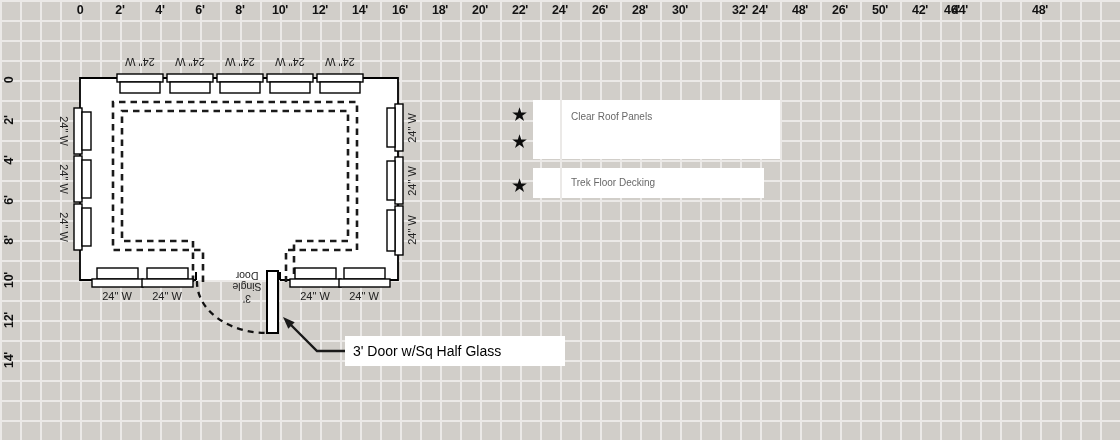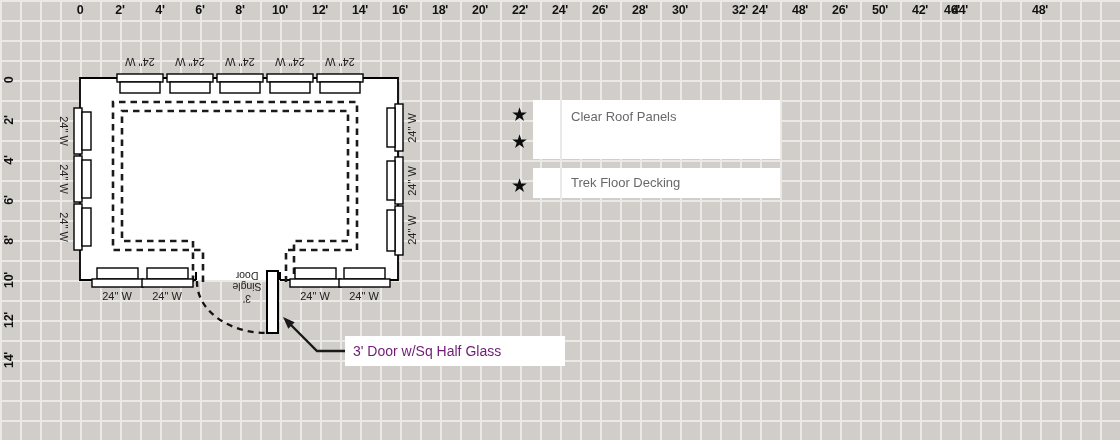--- a/index.html
+++ b/index.html
@@ -34,28 +34,28 @@
     position:absolute;left:226px;top:269px;width:42px;
     transform:rotate(180deg);
     text-align:center;font-size:10.5px;line-height:11.5px;color:#222;
   }
   .door-label span{display:block;}
   .whitebox{position:absolute;background:#fff;}
   .legend-star{
     position:absolute;left:511px;font-size:19px;line-height:19px;color:#0c0c0c;
   }
   .legend-text{
-    color:#686868;font-size:13px;
+    color:#686868;font-size:10px;
   }
   .legend-big{padding-left:9px;box-sizing:border-box;}
   .callout-box{
     position:absolute;left:345px;top:336px;width:220px;height:30px;
     background:#fff;display:flex;align-items:center;
     padding-left:8px;box-sizing:border-box;
-    color:#701a75;font-size:14px;
+    color:#000000;font-size:14px;
   }
 </style>
 </head>
 <body>
 
 <div id="stage">
 
   <div>
     <div class="ruler-label-top" style="left:60px">0</div>
     <div class="ruler-label-top" style="left:100px">2'</div>
@@ -220,21 +220,21 @@
     <div class="legend-star" style="top:132px">★</div>
     <div class="whitebox" style="left:533px;top:100px;width:27px;height:59px"></div>
     <div class="whitebox legend-big" style="left:562px;top:100px;width:218px;height:59px;padding-top:4px">
       <div class="legend-text" style="line-height:26px">Clear Roof Panels</div>
     </div>
   </div>
 
   <div>
     <div class="legend-star" style="top:176px">★</div>
     <div class="whitebox" style="left:533px;top:168px;width:27px;height:30px"></div>
-    <div class="whitebox legend-big" style="left:562px;top:168px;width:218px;height:30px">
+    <div class="whitebox legend-big" style="left:562px;top:168px;width:202px;height:30px">
       <div class="legend-text" style="line-height:30px">Trek Floor Decking</div>
     </div>
   </div>
 
   <div class="callout-box">
     <span>3' Door w/Sq Half Glass</span>
   </div>
 
 </div>
 

